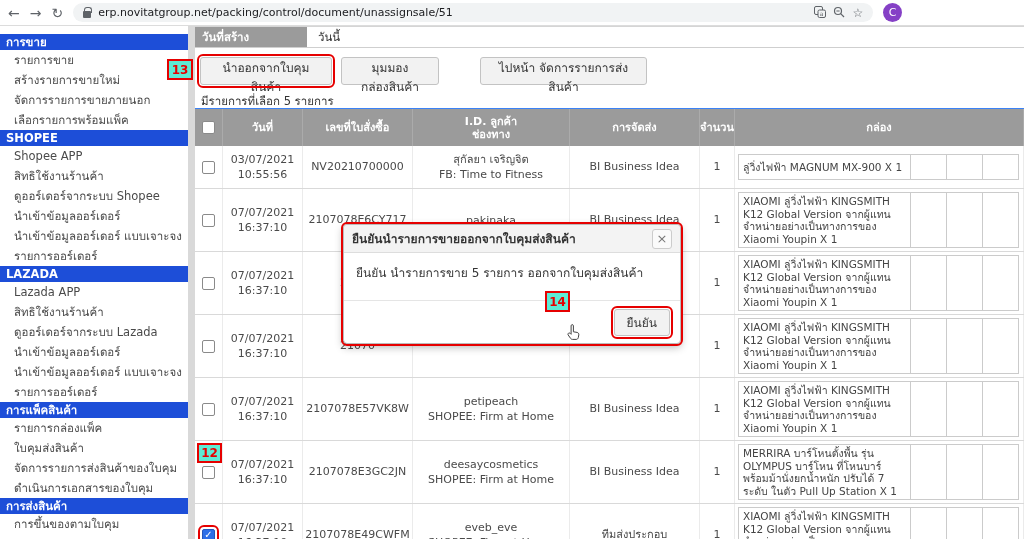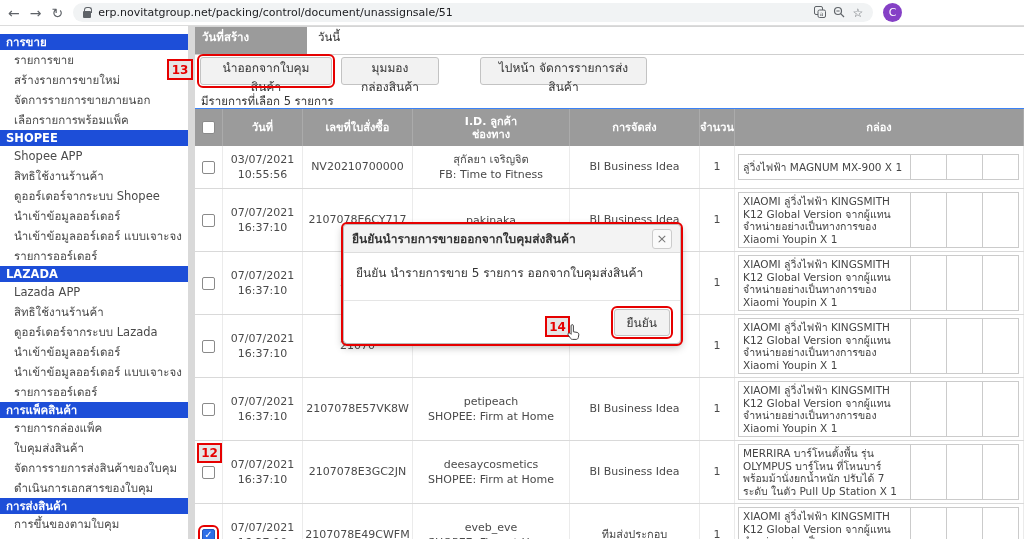--- a/index.html
+++ b/index.html
@@ -27,21 +27,21 @@
   .side-sliver { height:8px; }
   .side-h { height:16px; line-height:16px; background:#1d4ed8; color:#fff;
     font-weight:bold; font-size:11.5px; padding-left:6px; }
   .side-i { height:20px; line-height:20px; color:#4a4a4a; font-size:11.5px;
     padding-left:14px; white-space:nowrap; overflow:hidden; cursor:pointer; }
   .side-gap { height:5px; }
 
   .content { flex:1; position:relative; background:#fff; }
 
   
-  .filter-row { position:absolute; left:0; top:0; width:829px; height:29px;
+  .filter-row { position:absolute; left:0; top:0; width:829px; height:22px;
     border-top:1px solid #d5d5d5; border-bottom:1px solid #cfcfcf; display:flex; }
   .filter-label { width:112px; background:#9b9b9b; color:#fff; font-weight:bold;
     font-size:11.5px; line-height:21px; padding-left:7px; }
   .filter-value { font-size:11.5px; color:#333; line-height:21px; padding-left:11px; }
 
   
   .toolbar { position:absolute; left:0; top:31px; height:28px; }
   .btn { position:absolute; height:28px; background:#f2f2f2; border:1px solid #c3c3c3;
     border-radius:3px; font-size:12px; color:#333; text-align:center; cursor:pointer;
     font-family:inherit; padding:0 14px; }
@@ -86,25 +86,25 @@
   .modal-x { width:20px; height:20px; border:1px solid #ccc; border-radius:3px; background:#fafafa;
     color:#777; font-size:13px; display:flex; align-items:center; justify-content:center; cursor:pointer; }
   .modal-body { height:47px; padding:10px 12px; font-size:12px; color:#333; }
   .modal-foot { border-top:1px solid #e5e5e5; height:43px; display:flex; align-items:center;
     justify-content:flex-end; gap:10px; padding:0 10px; }
   .mbtn { height:27px; padding:0 12px; background:#f2f2f2; border:1px solid #c3c3c3;
     border-radius:3px; font-size:12px; color:#333; font-family:inherit; cursor:pointer; }
   .mbtn-confirm { outline:2px solid #e60000; outline-offset:1px; }
 
   
-  .ann { position:absolute; background:#e5e5e5; border:2px solid #e60000; color:#e60000;
+  .ann { position:absolute; background:#5eead4; border:2px solid #e60000; color:#e60000;
     font-weight:bold; font-size:12px; display:flex; align-items:center; justify-content:center;
     z-index:20; }
   .ann13 { left:167px; top:59px; width:26px; height:21px; }
-  .ann14 { left:545px; top:291px; width:25px; height:21px;margin-top:25px; }
+  .ann14 { left:545px; top:291px; width:25px; height:21px; }
   .ann12 { left:197px; top:443px; width:25px; height:20px; }
   .cursor-hand { position:absolute; left:567px; top:323px; z-index:21; }
 </style>
 </head>
 <body>
 
 <div class="browser">
   <span class="nav-ic">←</span>
   <span class="nav-ic">→</span>
   <span class="nav-ic">↻</span>

